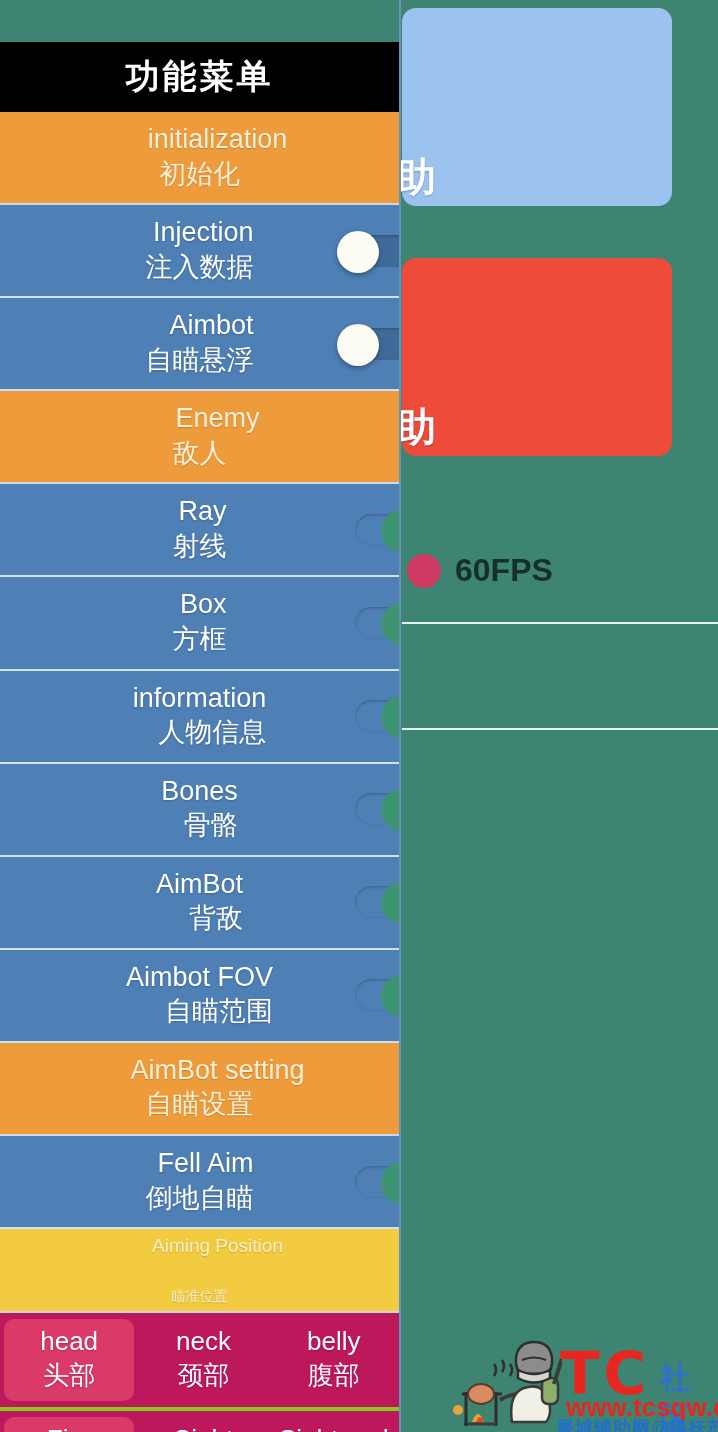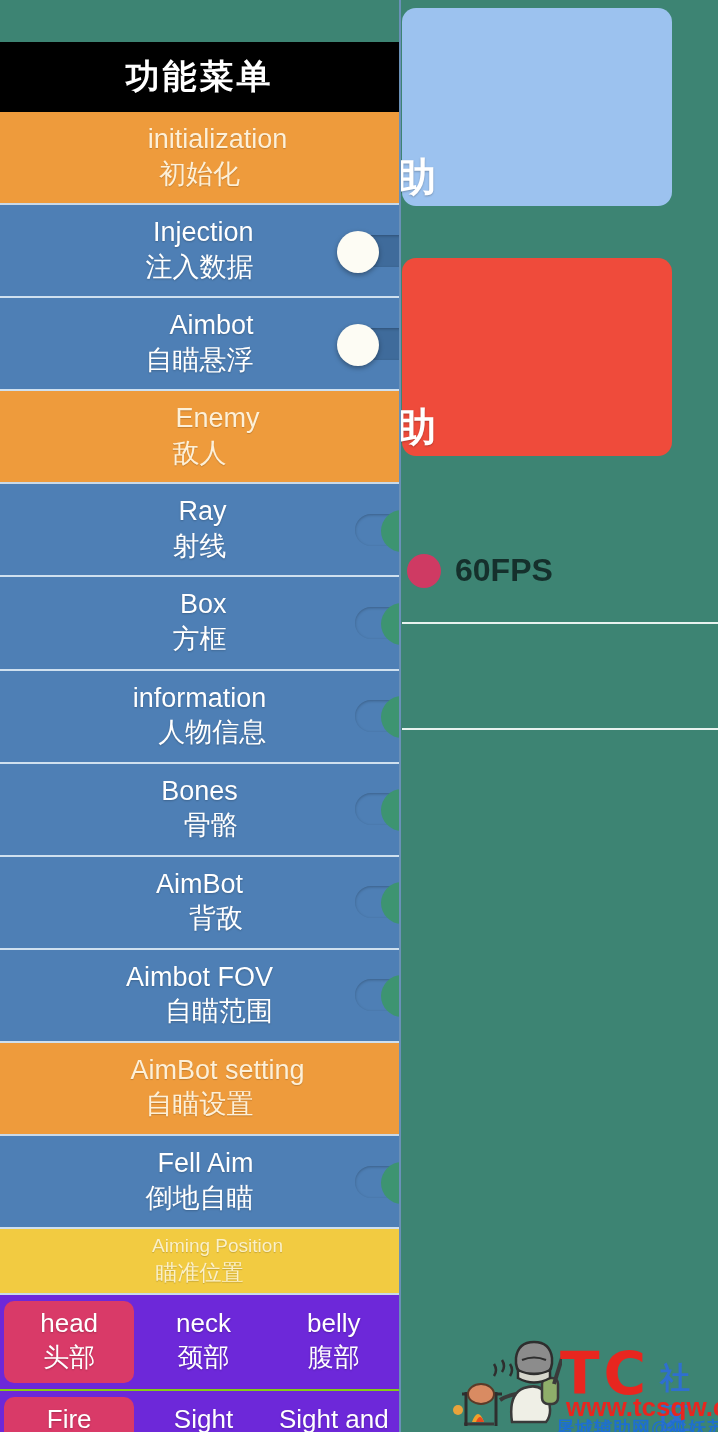--- a/index.html
+++ b/index.html
@@ -151,21 +151,21 @@
   }
   .sec-header .en { font-size: 27px; line-height: 1.28; margin-left: 36px; }
   .sec-header .cn { font-size: 27px; line-height: 1.28; }
 
   .sec-header.yellow {
     background: #f2cb41;
     color: #fbf0c8;
     padding: 5px 0 6px;
   }
   .sec-header.yellow .en { font-size: 19px; line-height: 1.3; }
-  .sec-header.yellow .cn { font-size: 22px; line-height: 1.3; }
+  .sec-header.yellow .cn { font-size: 14px; line-height: 1.3; margin-top: 28px; }
 
   .row {
     position: relative;
     background: #4e7fb5;
     border-bottom: 2px solid #cfe0ef;
     display: flex;
     align-items: center;
     justify-content: center;
     min-height: 62px;
   }
@@ -208,22 +208,22 @@
   .toggle.on .knob {
     left: 44px;
     background: #3d9471;
     box-shadow: none;
     filter: blur(0.4px);
   }
 
   
   .opt-row {
     display: flex;
-    background: #6d28d9;
-    border-bottom: 2px solid #84cc16;
+    background: #be185d;
+    border-bottom: 4px solid #84cc16;
   }
   .opt {
     flex: 1;
     text-align: center;
     color: #ffffff;
     padding: 12px 2px 14px;
     font-size: 26px;
     line-height: 1.3;
     text-shadow: 0 1px 2px rgba(0,0,0,.22);
   }

